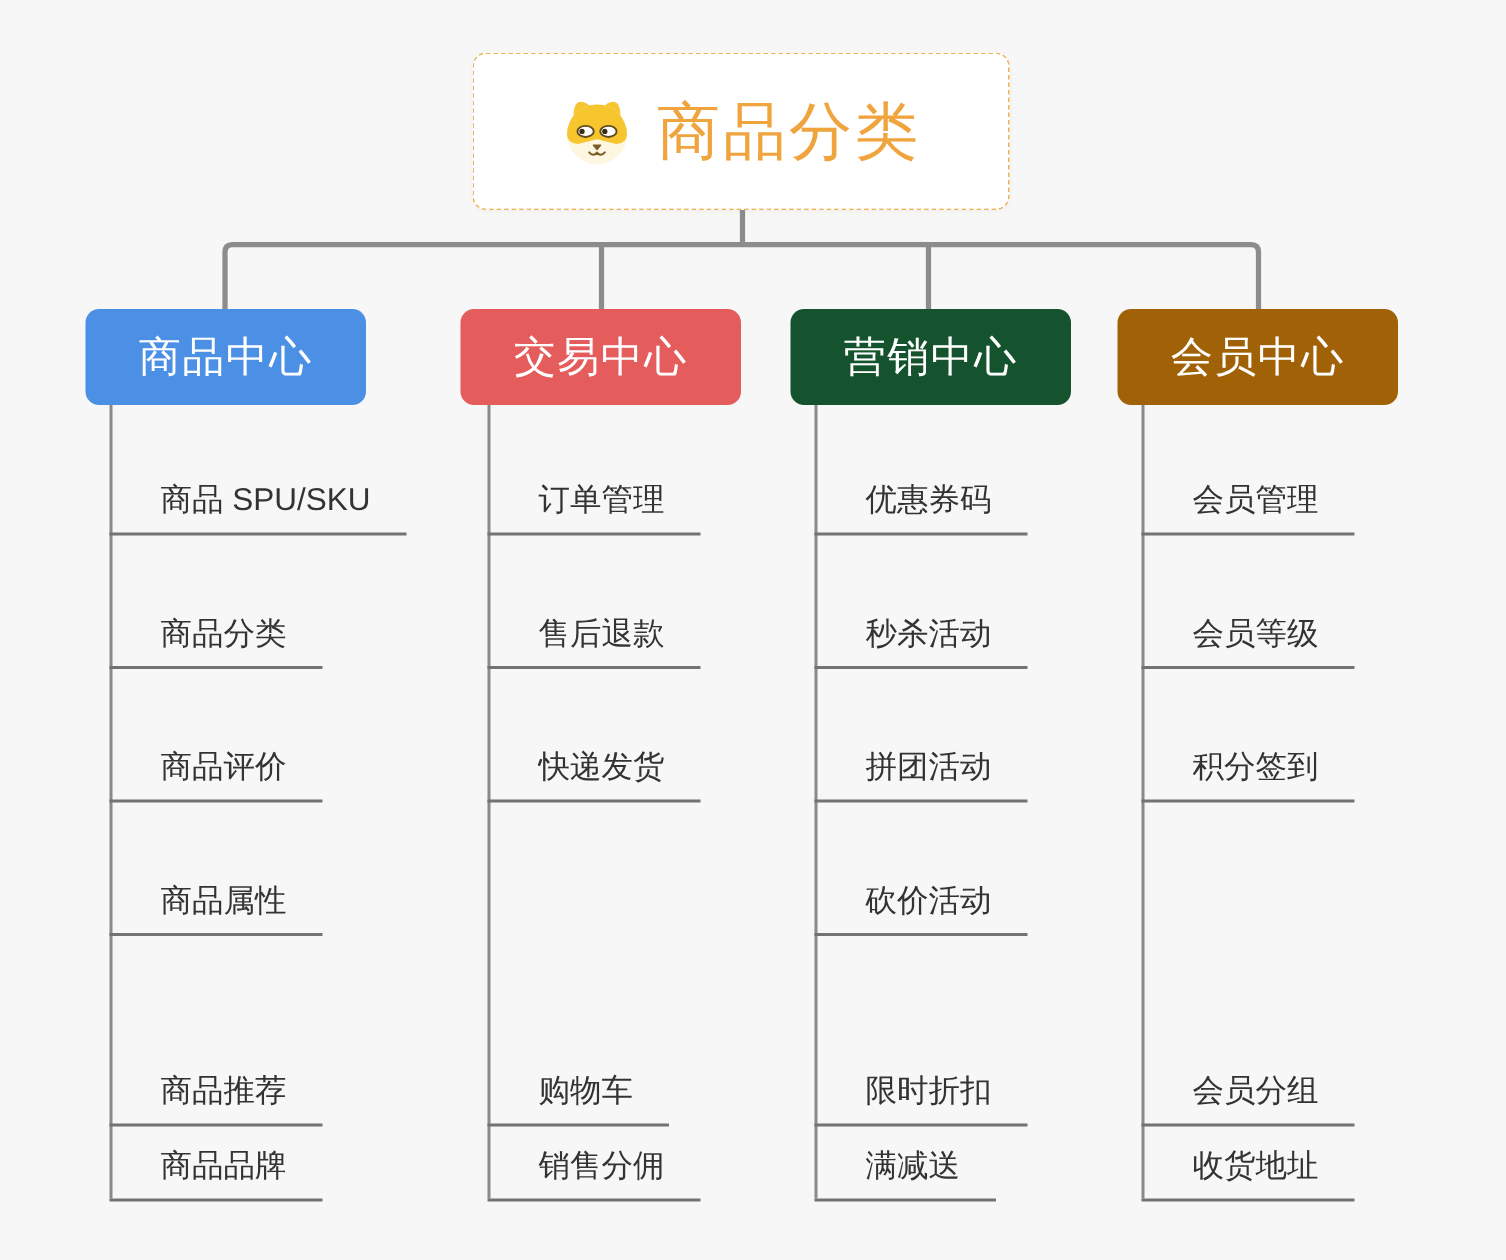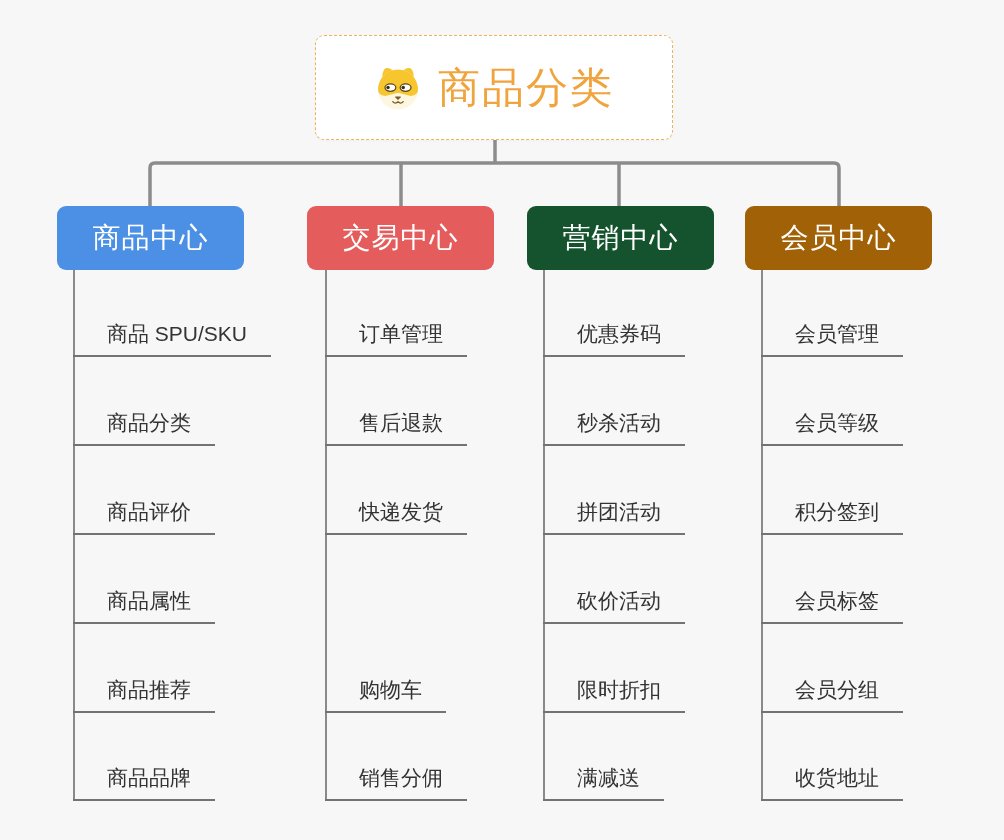--- a/index.html
+++ b/index.html
@@ -81,21 +81,21 @@
     border-bottom: 2px solid #737373;
   }
   .c0 { left: 73px; }
   .c1 { left: 325px; }
   .c2 { left: 543px; }
   .c3 { left: 761px; }
   .r0 { top: 321px; }
   .r1 { top: 410px; }
   .r2 { top: 499px; }
   .r3 { top: 588px; }
-  .r4 { top: 677px; }
+  .r4 { top: 715px; }
   .r5 { top: 765px; }
 </style>
 </head>
 <body>
 
 <div class="canvas">
 
   <svg class="connectors" viewBox="0 0 1004 840" fill="none" stroke="#8c8c8c" stroke-width="3.5" style="stroke: rgb(140, 140, 140);">
     <path d="M495 140 V163"></path>
     <path d="M150 206 V168 Q150 163 155 163 H834 Q839 163 839 168 V206"></path>
@@ -145,17 +145,16 @@
   <div class="item c2 r0">优惠券码</div>
   <div class="item c2 r1">秒杀活动</div>
   <div class="item c2 r2">拼团活动</div>
   <div class="item c2 r3">砍价活动</div>
   <div class="item c2 r4">限时折扣</div>
   <div class="item c3 r0">会员管理</div>
 
   <div class="item c2 r5">满减送</div>
   <div class="item c3 r1">会员等级</div>
   <div class="item c3 r2">积分签到</div>
-  <div class="item c3 r3">会员标签</div>
   <div class="item c3 r5">收货地址</div>
   <div class="item c3 r4">会员分组</div>
 
 </div>
 
 </body></html>

